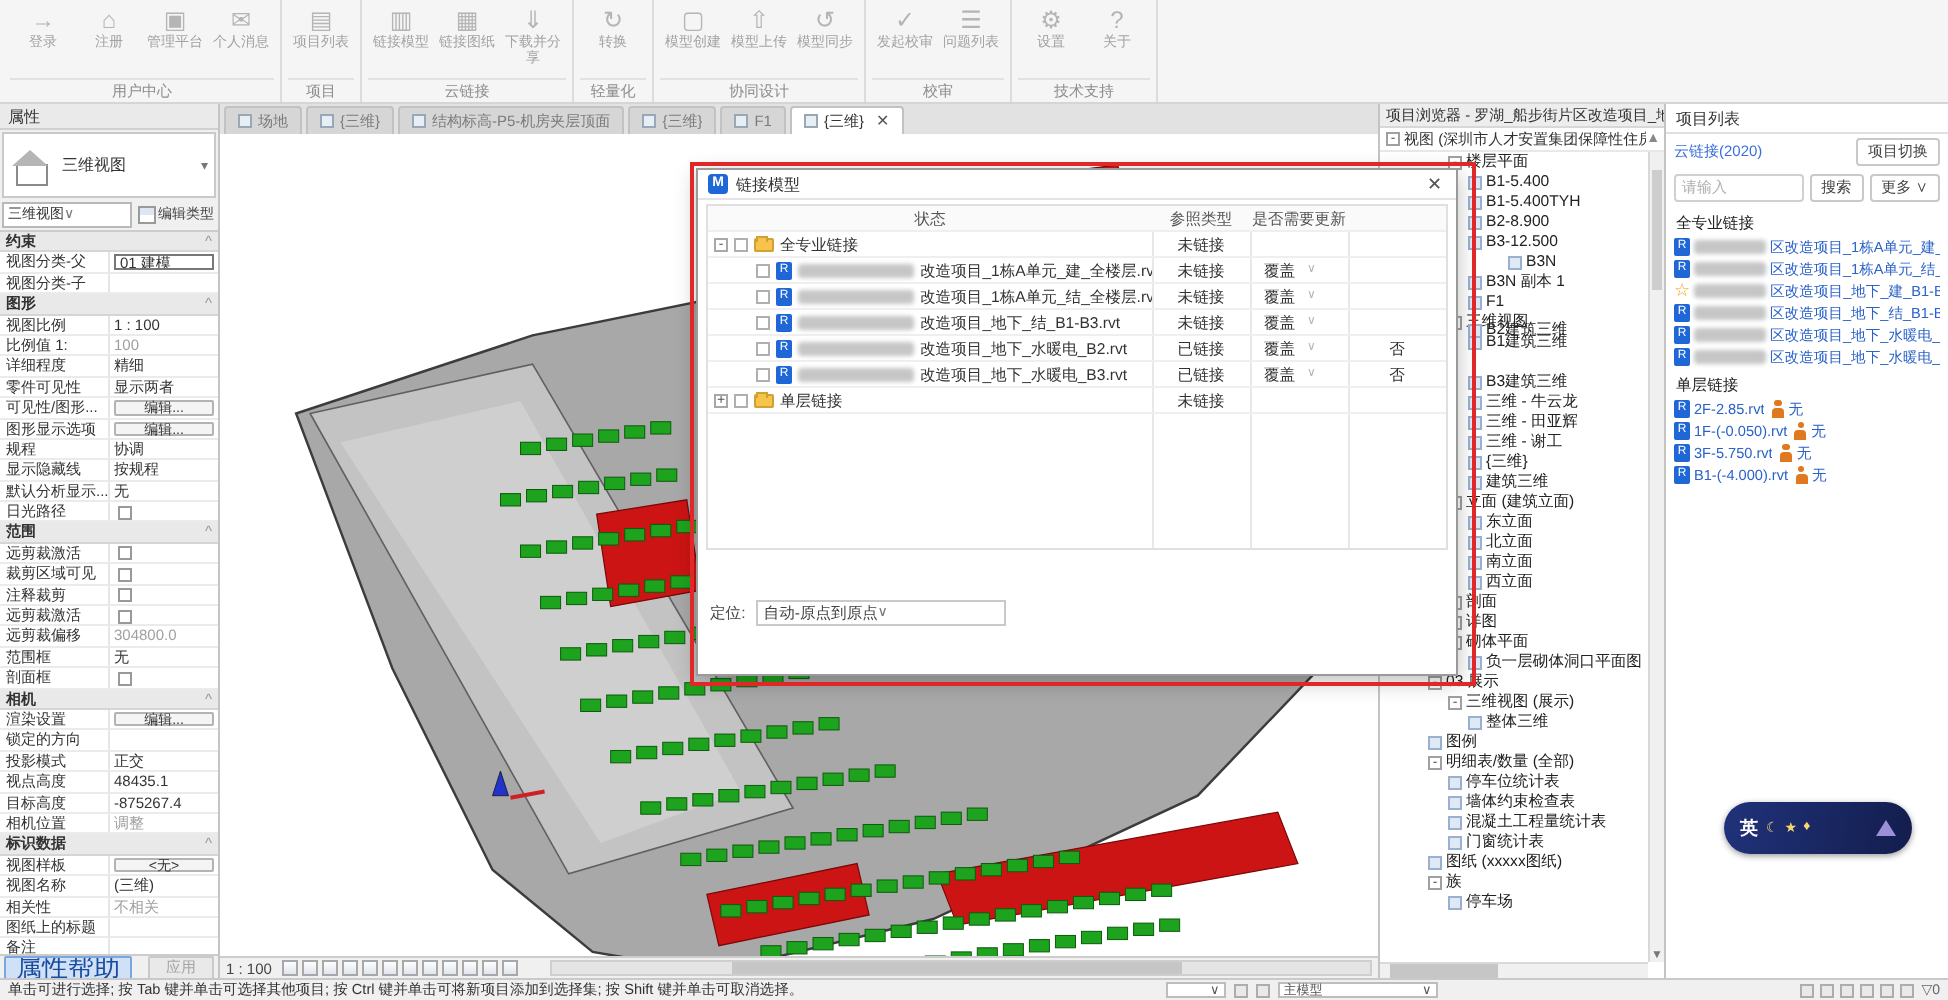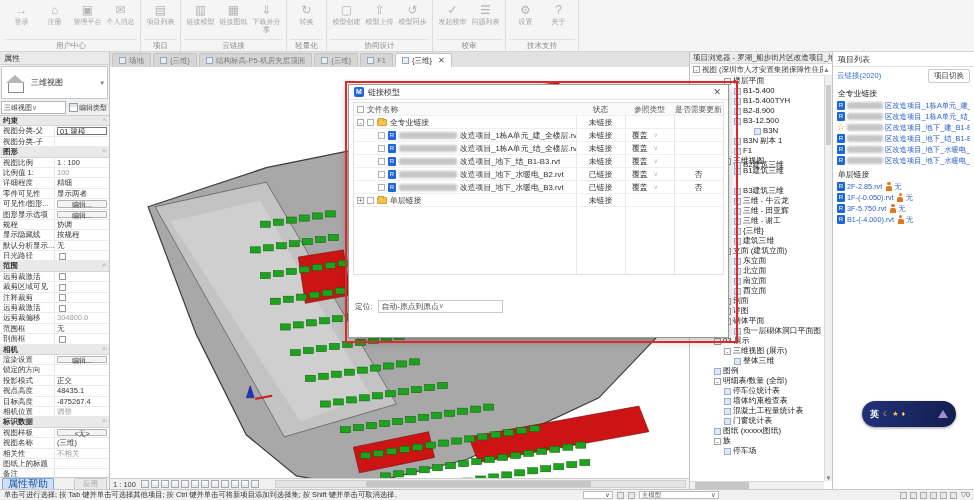--- a/index.html
+++ b/index.html
@@ -35,21 +35,21 @@
 .prow.sec{background:#e9e9e9;border-bottom:1px solid #d5d5d5;font-weight:bold;color:#444}
 .prow.sec .plabel{width:auto;flex:1;border:none}
 .secarrow{color:#9a9a9a;padding-right:3px;font-weight:normal}
 .plabel{width:55px;padding-left:3px;border-right:1px solid #e5e5e5;overflow:hidden;white-space:nowrap;color:#333}
 .pval{flex:1;padding-left:2px;overflow:hidden;white-space:nowrap}
 .pval.gray{color:#9f9f9f}
 .pbtn{margin:1px 2px;flex:1;border:1px solid #b3b3b3;background:#f4f4f4;text-align:center;line-height:7.5px;font-size:7px;border-radius:1px}
 .pboxed{margin:1px 2px;flex:1;border:1px solid #777;background:#fff;padding-left:2px;line-height:8px}
 .pcheck{width:7px;height:7px;border:1px solid #999;background:#fff;margin:1.5px 0 0 2px}
 .pbottom{height:12px;display:flex;align-items:center;justify-content:space-between;padding:0 2px;background:#f0f0f0;border-top:1px solid #ccc}
-.phelp{font-size:10px;color:#1a4d9e;background:#cfe0f7;border:1px solid #7aa7e0;padding:0 5px;line-height:10px;border-radius:1px}
+.phelp{font-size:13px;color:#1a4d9e;background:#cfe0f7;border:1px solid #7aa7e0;padding:0 5px;line-height:10px;border-radius:1px}
 .papply{font-size:7.5px;color:#a5a5a5;border:1px solid #c9c9c9;background:#e9e9e9;padding:0 8px;line-height:10px;border-radius:1px}
 
 .viewport{flex:1;position:relative;background:#fff;overflow:hidden;border-right:1px solid #c4c4c4}
 .vtabs{position:absolute;top:0;left:0;right:0;height:15px;background:#e2e2e2;display:flex;gap:2px;padding:1px 0 0 2px;z-index:3}
 .vtab{display:flex;align-items:center;gap:3px;background:#d6d6d6;border:1px solid #c2c2c2;border-bottom:none;color:#7c7c7c;font-size:7.5px;padding:0 6px;border-radius:2px 2px 0 0}
 .vtab.active{background:#fff;color:#333}
 .tico{width:7px;height:7px;border:1px solid #98a8b8;background:#e8eef4;flex:none}
 .tclose{color:#555;font-size:8px;margin-left:3px}
 .canvas{position:absolute;top:15px;left:0;right:0;bottom:11px;background:#fff}
 .vcbar{position:absolute;left:0;right:0;bottom:0;height:11px;background:#f0f0f0;border-top:1px solid #ccc;display:flex;align-items:center;padding:0 3px;gap:2px;z-index:3}
@@ -772,20 +772,25 @@
         <div class="hthumb" style="position:absolute;top:0;bottom:0"></div>
       </div>
   </div>
 
   <div class="plist">
     <div class="pltitle nw">项目列表</div>
     <div class="plrow">
       <span class="pllink nw">云链接(2020)</span>
       <span class="plbtn">项目切换</span>
     </div>
+    <div class="plrow">
+      <span class="plinput nw">请输入</span>
+      <span class="plbtn">搜索</span>
+      <span class="plbtn"><span>更多</span> <span>∨</span></span>
+    </div>
     <div id="plbody" style="flex:1;overflow:hidden">
         <div class="plgroup nw">全专业链接</div>
         <div class="plitem">
           <span class="fico">R</span>
           <span class="redact" style="width: 36px;"></span>
           <span class="plname nw">区改造项目_1栋A单元_建_全楼</span>
         </div>
         <div class="plitem">
           <span class="fico">R</span>
           <span class="redact" style="width: 36px;"></span>
@@ -844,24 +849,20 @@
   <div class="dtitle">
     <span class="dlogo">M</span>
     <span class="dtitletext nw">链接模型</span>
     <span class="dclose">✕</span>
   </div>
   <div class="dtable">
     <div class="dcol" style="left:222px"></div>
       <div class="dcol" style="left:271px"></div>
       <div class="dcol" style="left:320px"></div>
     <div class="dhead">
-      <div class="namecell">
-          <span class="dchk"></span>
-          <span>文件名称</span>
-        </div>
       <div class="dcell c">状态</div>
       <div class="dcell c">参照类型</div>
       <div class="dcell c">是否需要更新</div>
     </div>
     <div id="drows">
         <div class="drow">
           <div class="namecell">
             <span class="dexp">-</span>
             <span class="dchk"></span>
             <span class="folder"></span>

